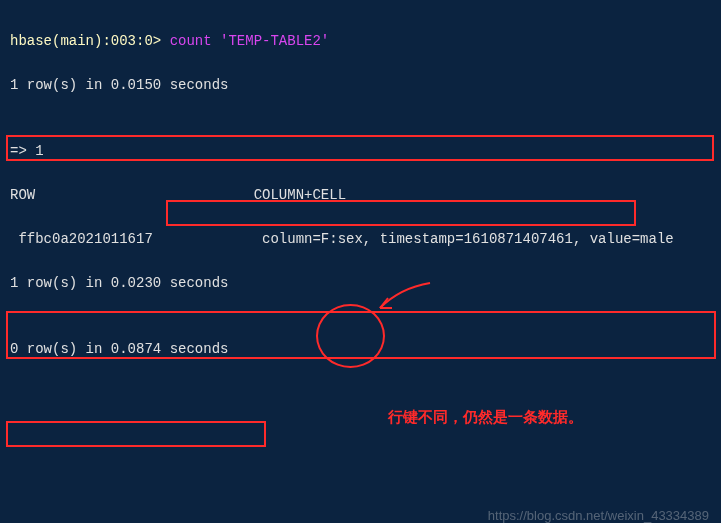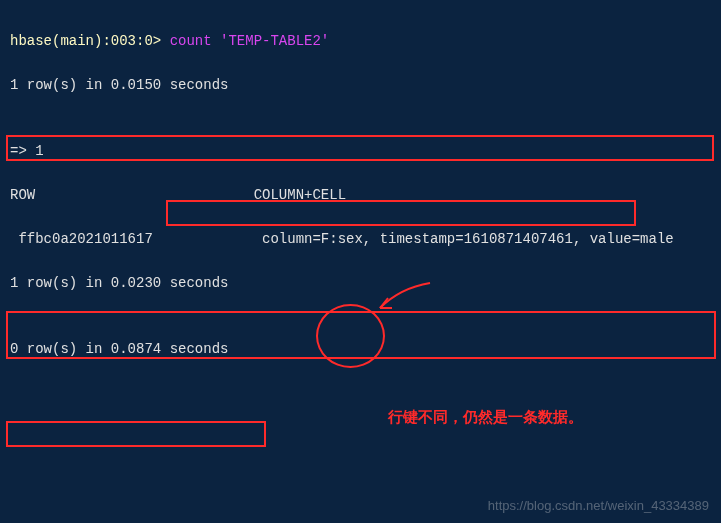--- a/index.html
+++ b/index.html
@@ -33,21 +33,21 @@
     font-size: 15px;
     font-weight: bold;
   }
   .arrow {
     position: absolute;
     pointer-events: none;
   }
   .watermark {
     position: absolute;
     right: 12px;
-    bottom: 10px;
+    bottom: 0;
     color: rgba(220,220,220,0.35);
     font-family: Arial, sans-serif;
     font-size: 13px;
   }
   .ellipse-circle {
     position: absolute;
     border: 2px solid #ff2a2a;
     border-radius: 50%;
     pointer-events: none;
   }

